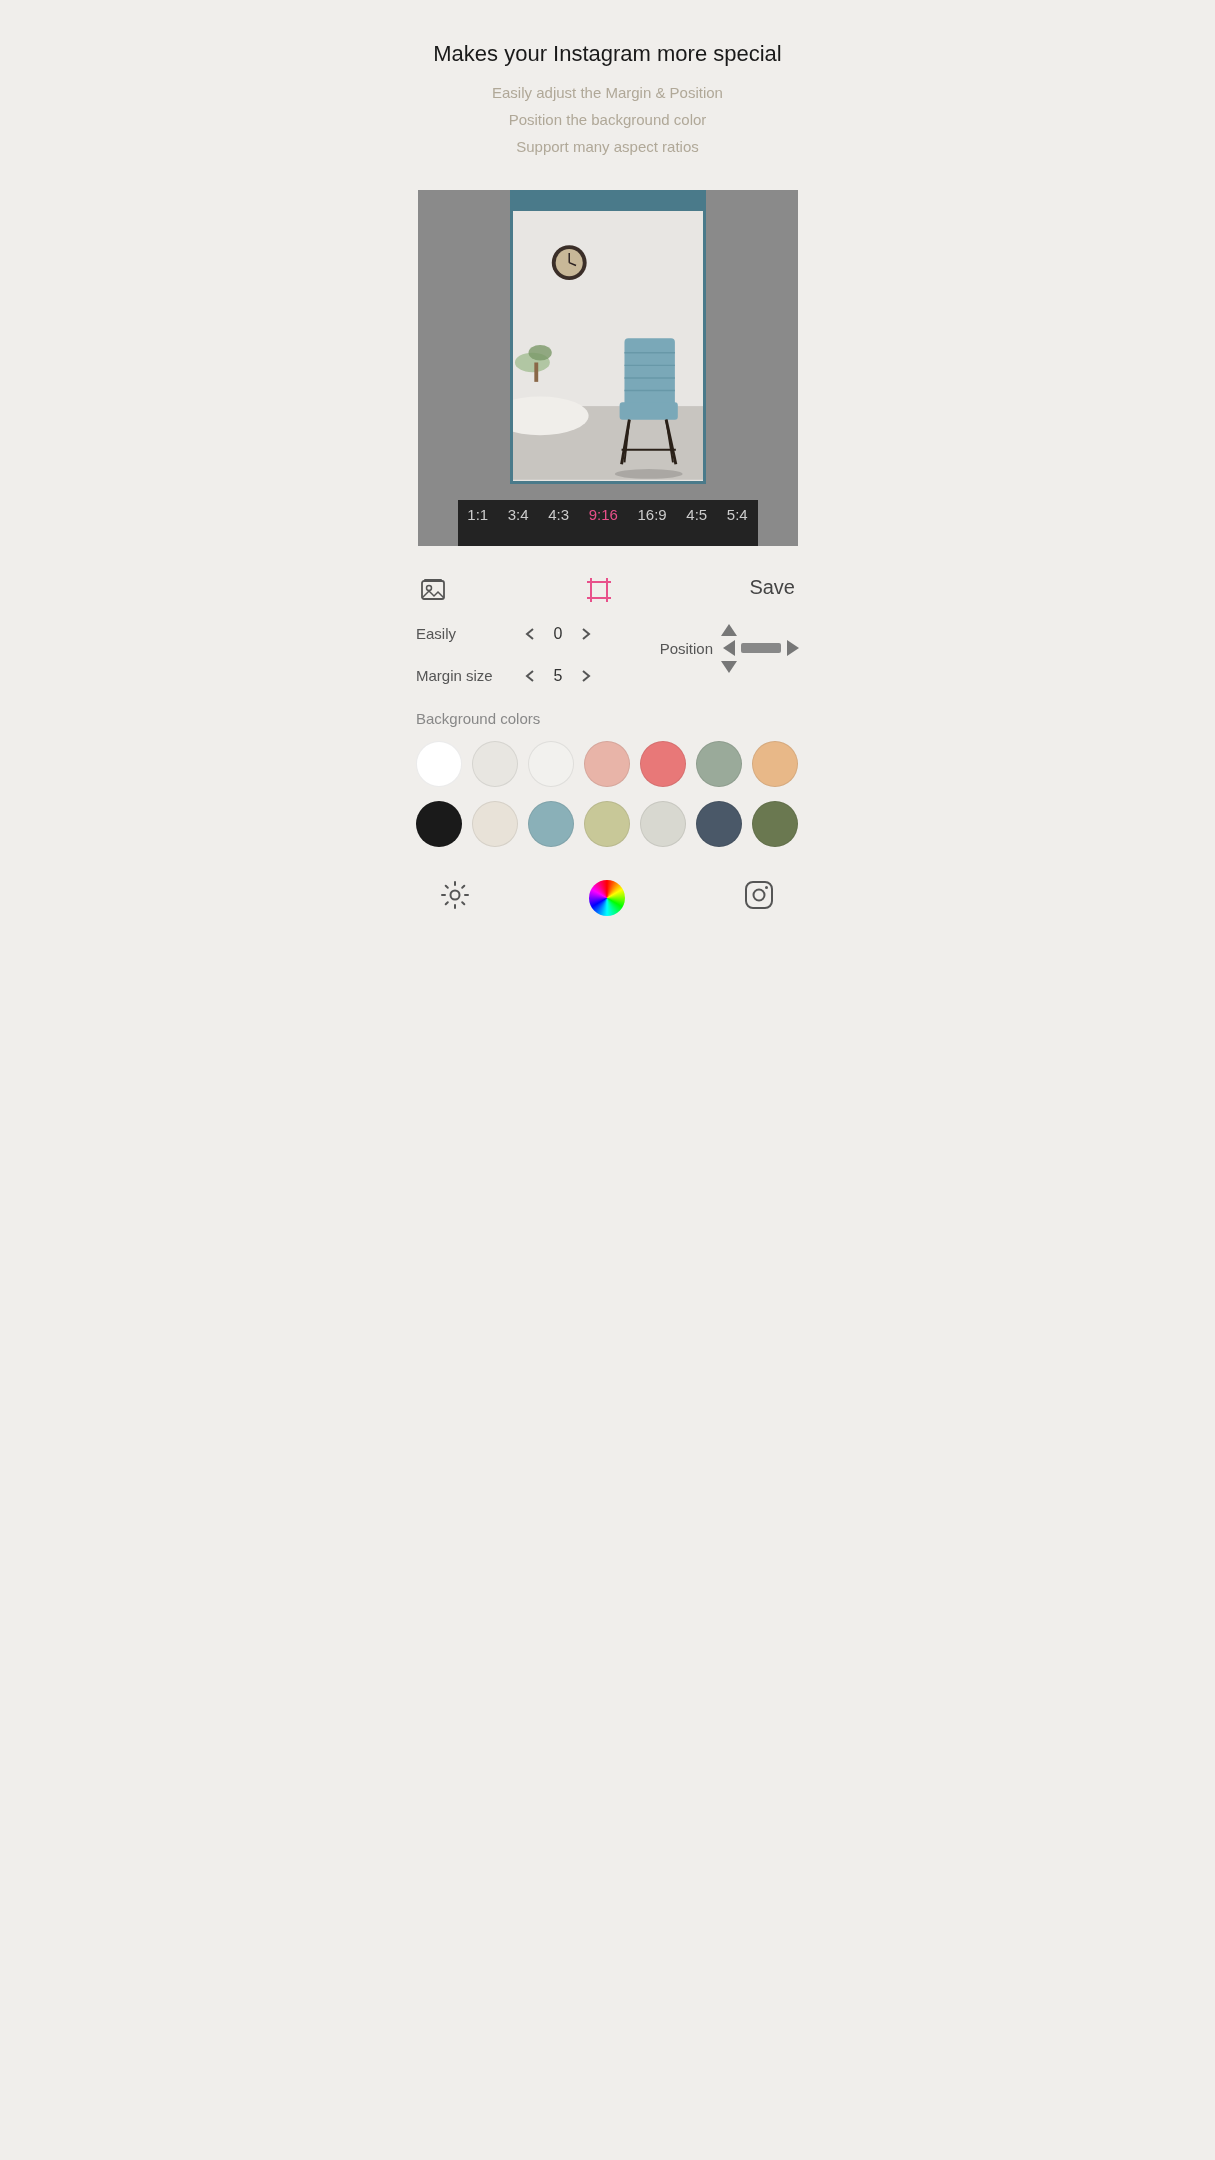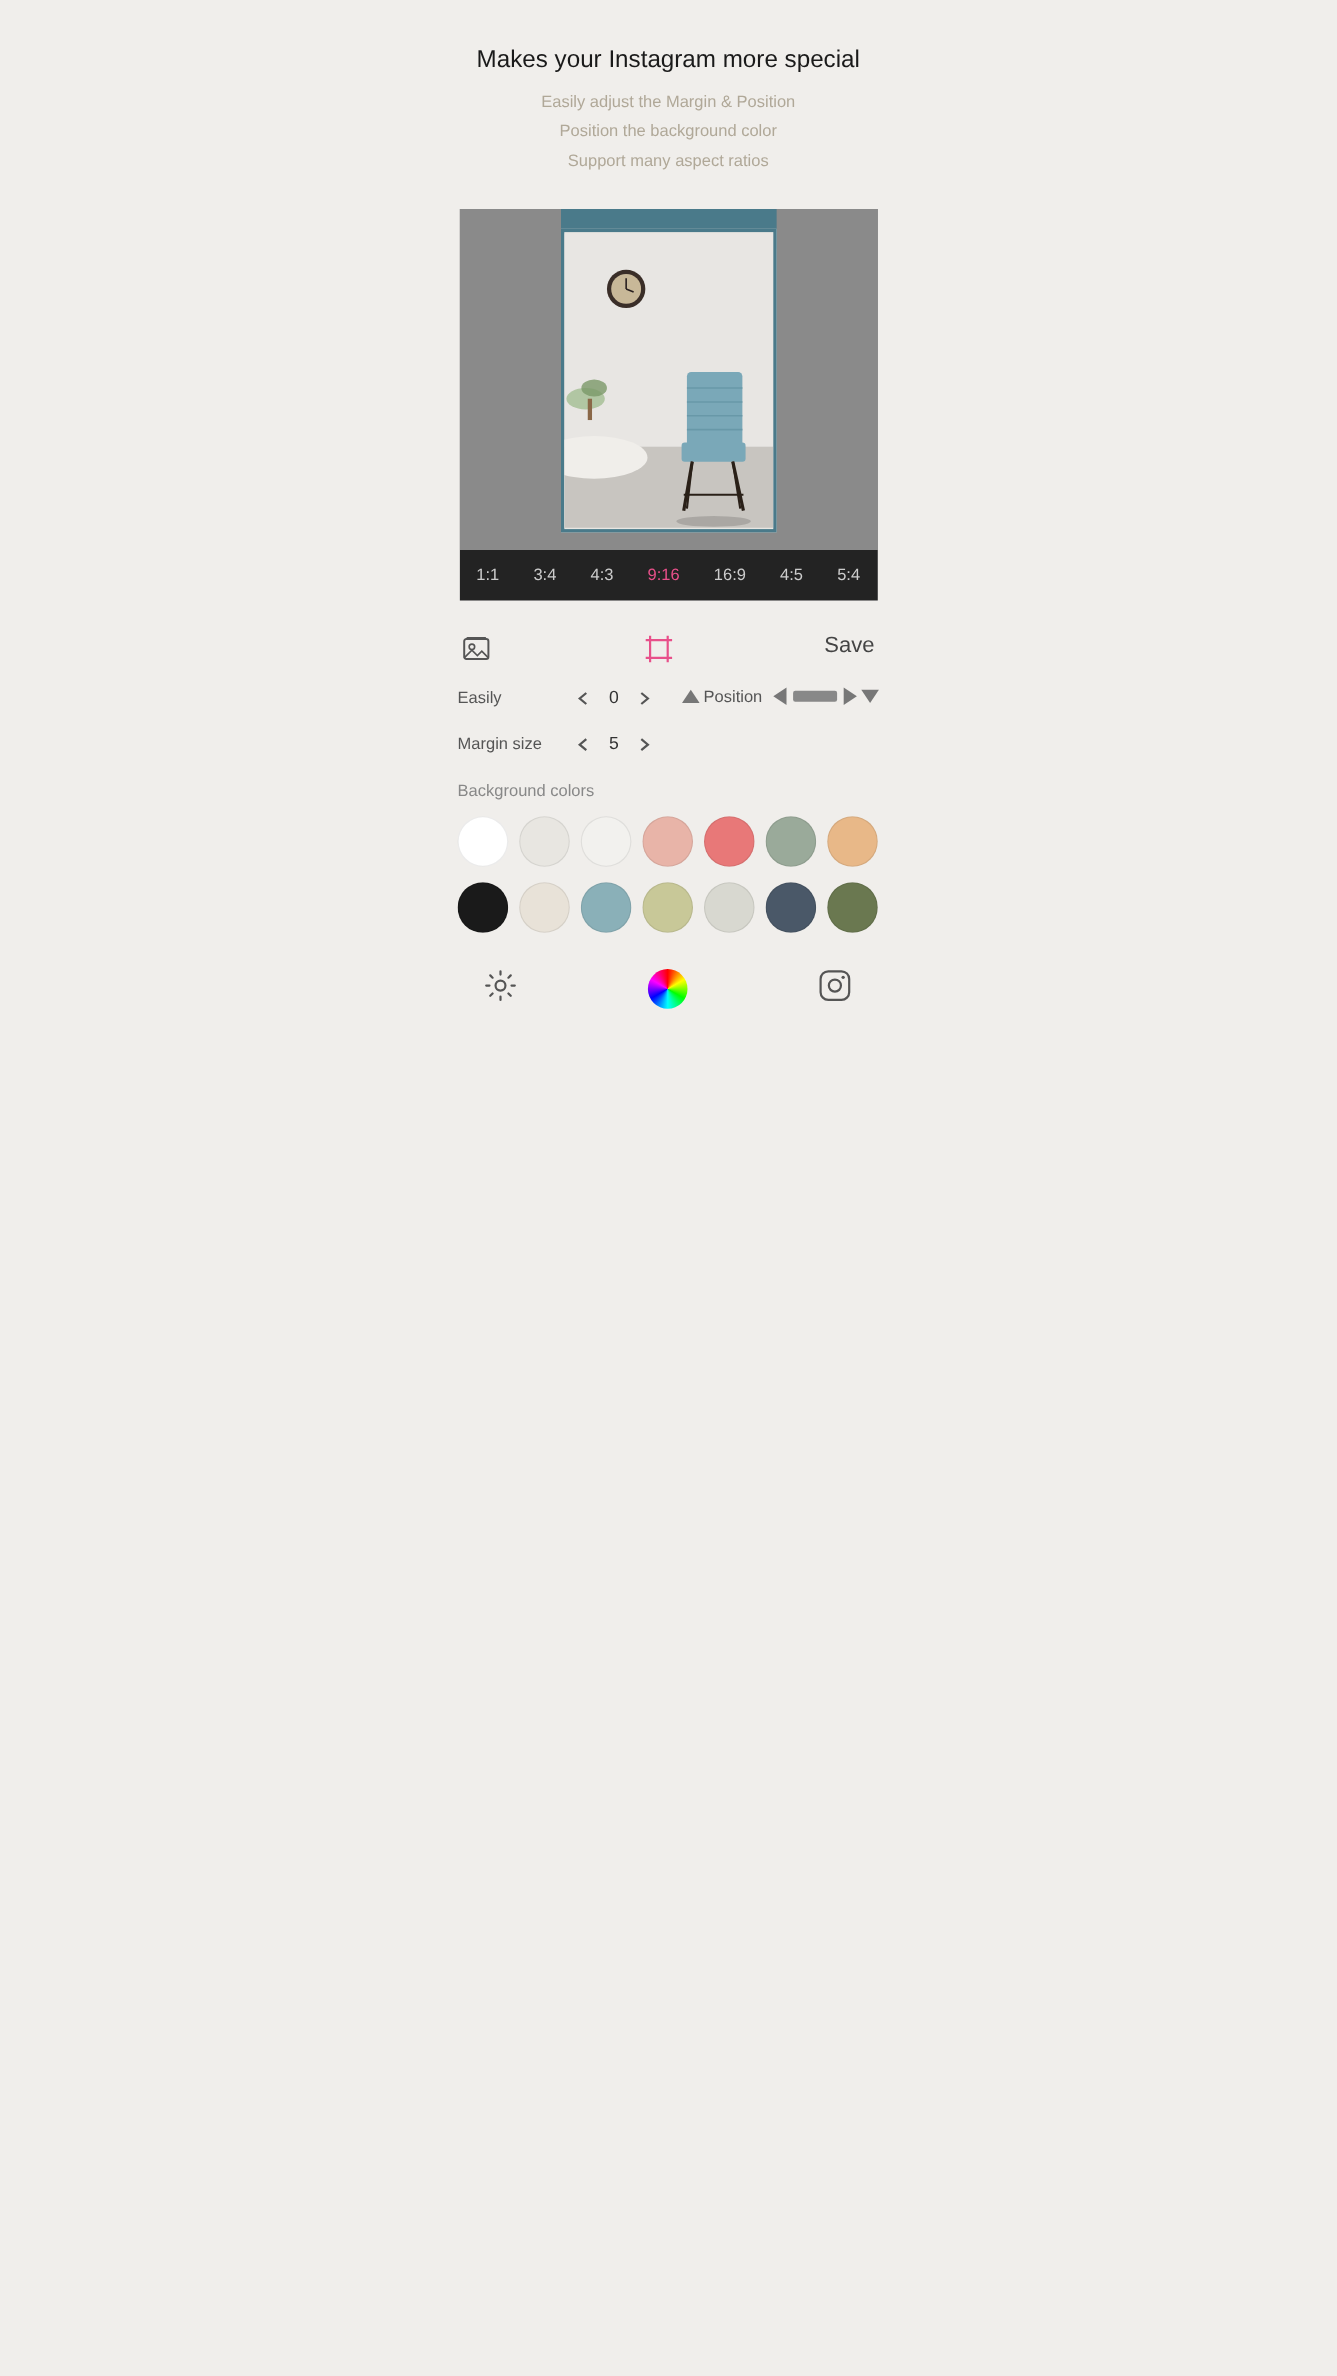--- a/index.html
+++ b/index.html
@@ -62,26 +62,26 @@
       background: #e8e6e2;
     }
 
     
     .scene-svg {
       width: 100%;
       height: 100%;
     }
 
     .aspect-bar {
-      width: 380px;
+      width: 300px;
       margin: 0 auto;
       background: rgba(0,0,0,0.75);
       padding: 0;
       display: flex;
-      align-items: center;
+      align-items: flex-start;
       justify-content: space-around;
       height: 46px;
     }
 
     .aspect-item {
       color: #ccc;
       font-size: 15px;
       font-weight: 500;
       padding: 6px 8px;
       cursor: pointer;
@@ -254,20 +254,21 @@
       justify-content: space-between;
       flex-wrap: nowrap;
     }
 
     .left-controls {
       flex: 1;
     }
 
     .right-controls {
       display: flex;
+      flex-direction: column;
       align-items: center;
       gap: 4px;
       padding-top: 4px;
     }
   </style>
 </head>
 <body>
 
 <div class="header">
   <div class="header-title">Makes your Instagram more special</div>

